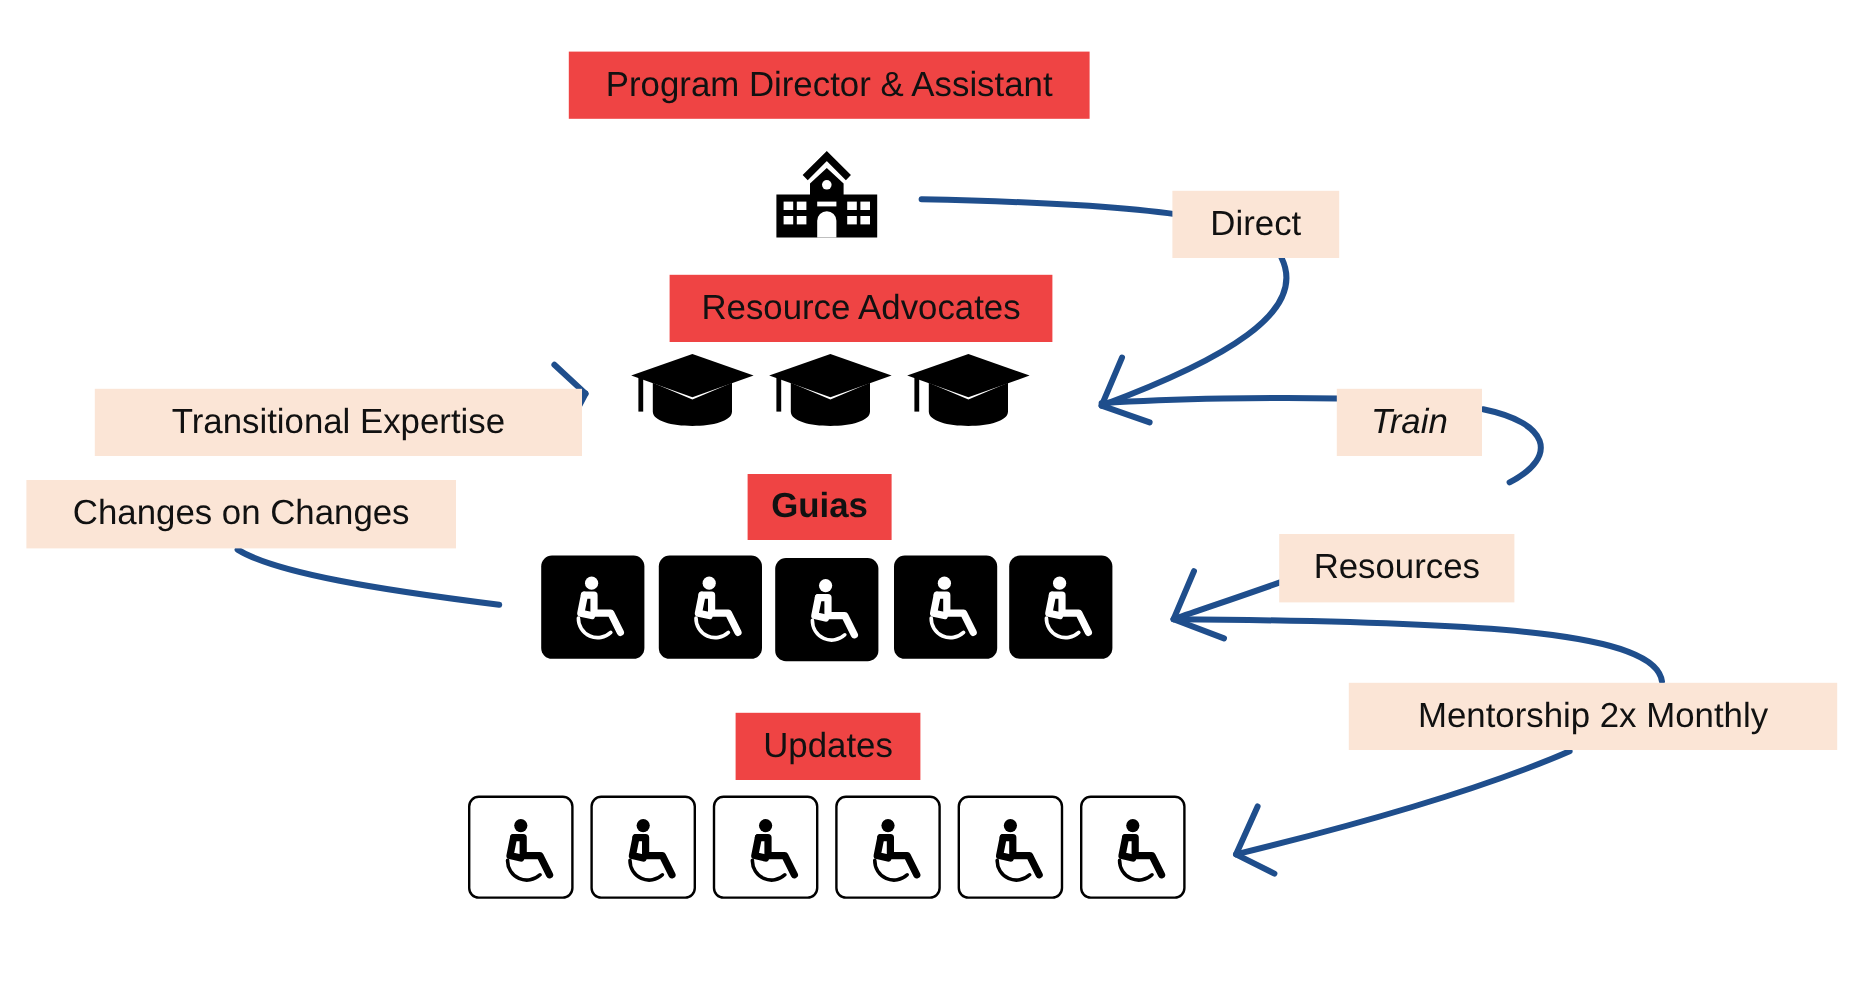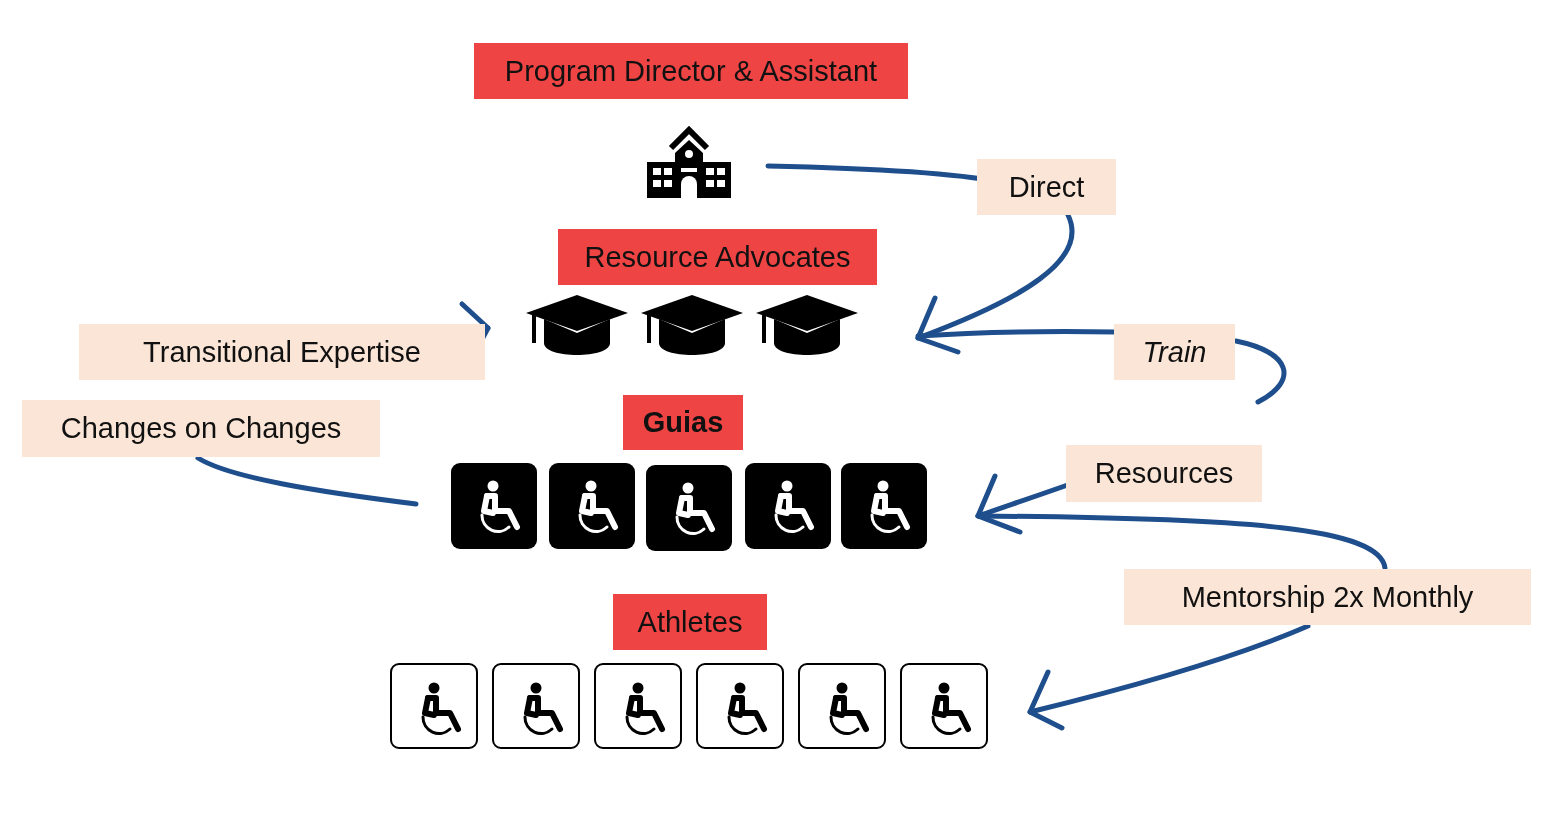--- a/index.html
+++ b/index.html
@@ -37,21 +37,21 @@
     <path d="M1385,568 C1380,528 1250,518 978,516"></path>
 
     <path d="M1308,626 C1230,660 1120,690 1030,712"></path>
     <path d="M1048,672 L1030,712 L1062,728"></path>
   </g>
 </svg>
 
 <div class="lbl role" style="left:474px; top:43px; width:434px; height:56px;">Program Director &amp; Assistant</div>
 <div class="lbl role" style="left:530px; top:229px; width:319px; height:56px;margin-left:28px;">Resource Advocates</div>
 <div class="lbl role" style="left:623px; top:395px; width:120px; height:55px;font-weight:bold;">Guias</div>
-<div class="lbl role" style="left:613px; top:594px; width:154px; height:56px;">Athletes</div>
+<div class="lbl role" style="left:613px; top:594px; width:154px; height:56px;">Updates</div>
 
 <div class="lbl action" style="left:937px; top:159px; width:139px; height:56px;margin-left:40px;">Direct</div>
 <div class="lbl action" style="left:1114px; top:324px; width:121px; height:56px;font-style:italic;">Train</div>
 <div class="lbl action" style="left:1066px; top:401px; width:196px; height:57px;margin-top:44px;">Resources</div>
 <div class="lbl action" style="left:35px; top:324px; width:406px; height:56px;margin-left:44px;">Transitional Expertise</div>
 <div class="lbl action" style="left:22px; top:400px; width:358px; height:57px;">Changes on Changes</div>
 <div class="lbl action" style="left:1124px; top:569px; width:407px; height:56px;">Mentorship 2x Monthly</div>
 
 <svg class="icon" style="left:643px; top:120px;" width="92" height="80" viewBox="0 0 92 80">
   <path d="M28,28 L46,10 L64,28" fill="none" stroke="#000" stroke-width="6"></path>

